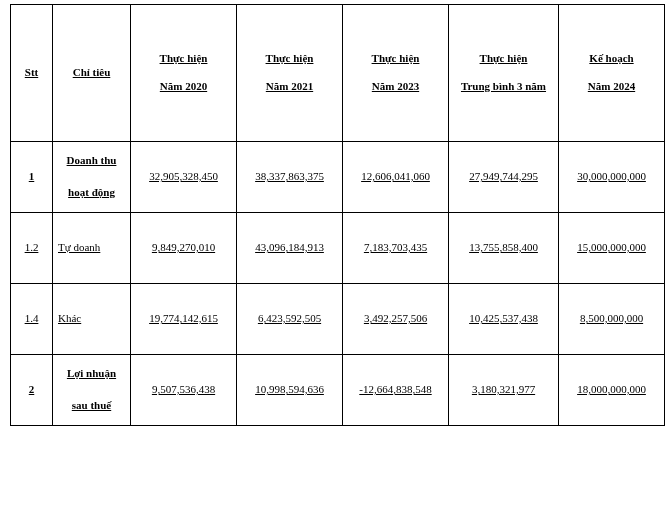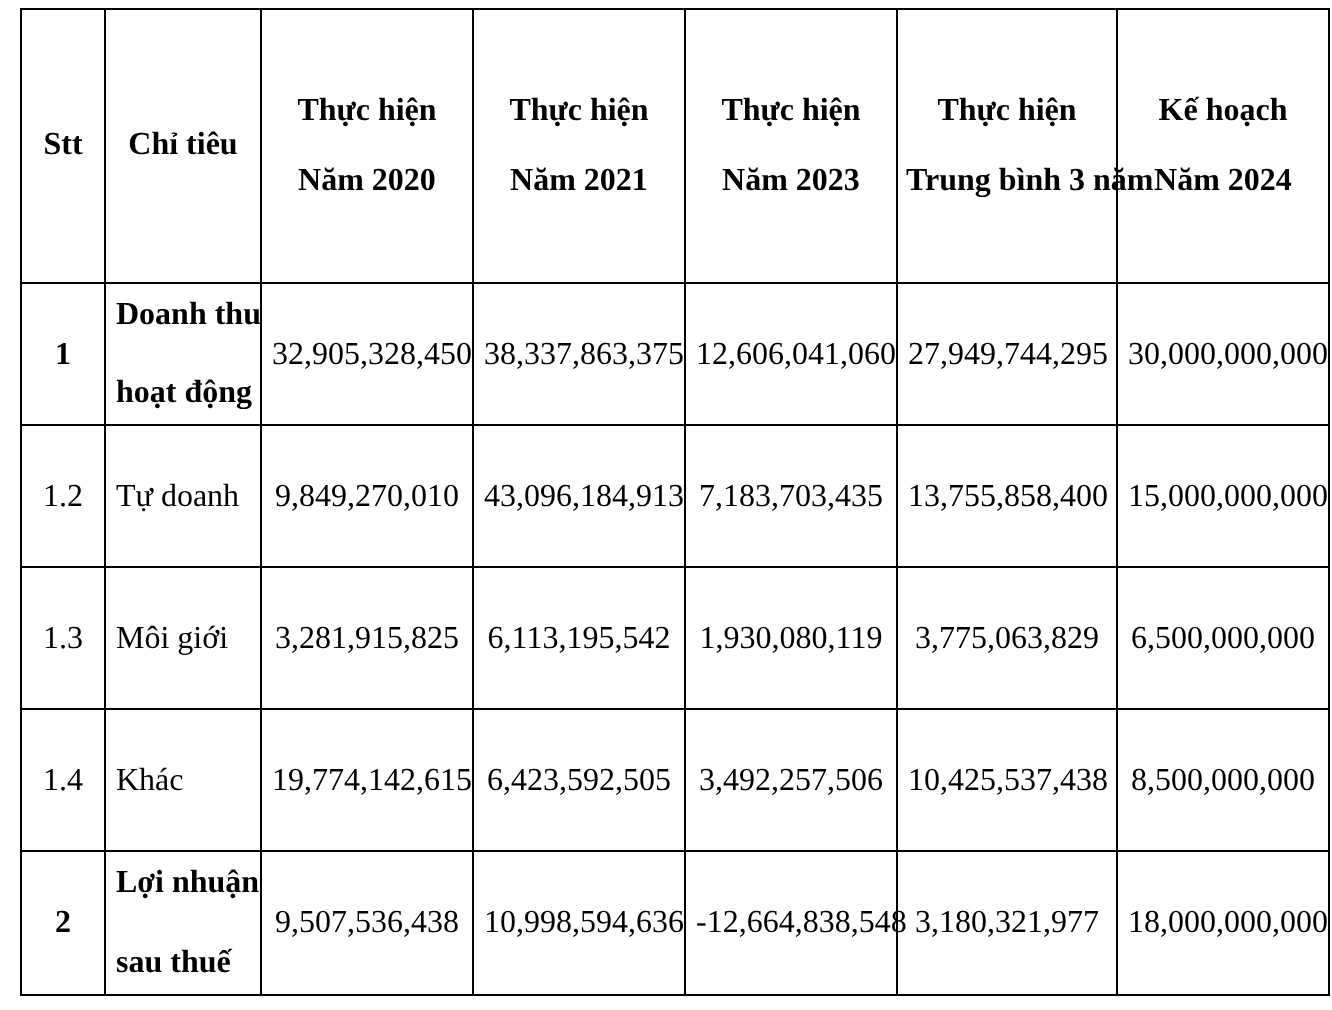--- a/index.html
+++ b/index.html
@@ -23,23 +23,24 @@
   }
   table.fin {
     border-collapse: collapse;
     width: 654px;
     margin-left: 4px;
     table-layout: fixed;
   }
   table.fin th, table.fin td {
     border: 1px solid #000000;
     vertical-align: middle;
-    font-size: 16px;
+    font-size: 11px;
     line-height: 1.45;
     padding: 4px 5px;
+    text-decoration: underline;
   }
   table.fin thead th {
     font-weight: bold;
     text-align: center;
     height: 128px;
     padding: 4px 4px;
   }
   th .hdr-line {
     display: block;
     white-space: nowrap;
@@ -64,20 +65,21 @@
   td.stt.bold {
     font-weight: bold;
   }
   td.label {
     text-align: left;
     padding-left: 9px;
     font-size: 11.5px;
   }
   td.label.bold {
     font-weight: bold;
+    text-align: center;
   }
   td.num {
     text-align: center;
     font-size: 11.5px;
   }
   .label-line {
     display: block;
     white-space: nowrap;
   }
   .label-line + .label-line {
@@ -148,31 +150,20 @@
         <td class="label">
           <span class="label-line">Tự doanh</span>
         </td>
         <td class="num">9,849,270,010</td>
         <td class="num">43,096,184,913</td>
         <td class="num">7,183,703,435</td>
         <td class="num">13,755,858,400</td>
         <td class="num">15,000,000,000</td>
       </tr>
 
-      <tr>
-        <td class="stt">1.3</td>
-        <td class="label">
-          <span class="label-line">Môi giới</span>
-        </td>
-        <td class="num">3,281,915,825</td>
-        <td class="num">6,113,195,542</td>
-        <td class="num">1,930,080,119</td>
-        <td class="num">3,775,063,829</td>
-        <td class="num">6,500,000,000</td>
-      </tr>
 
       <tr>
         <td class="stt">1.4</td>
         <td class="label">
           <span class="label-line">Khác</span>
         </td>
         <td class="num">19,774,142,615</td>
         <td class="num">6,423,592,505</td>
         <td class="num">3,492,257,506</td>
         <td class="num">10,425,537,438</td>

